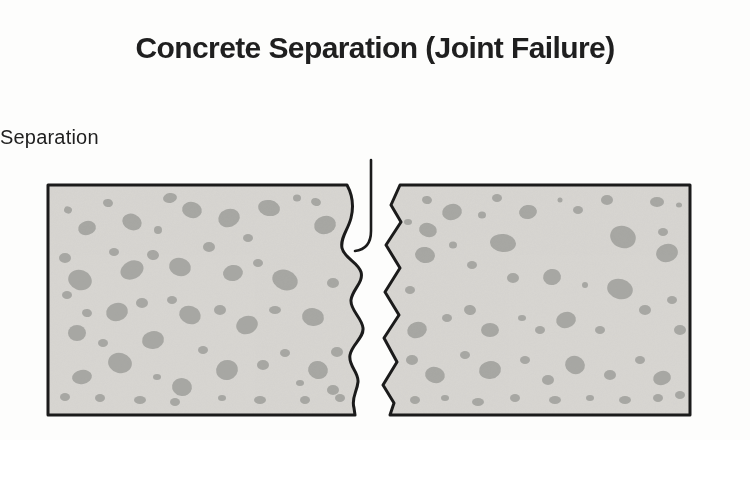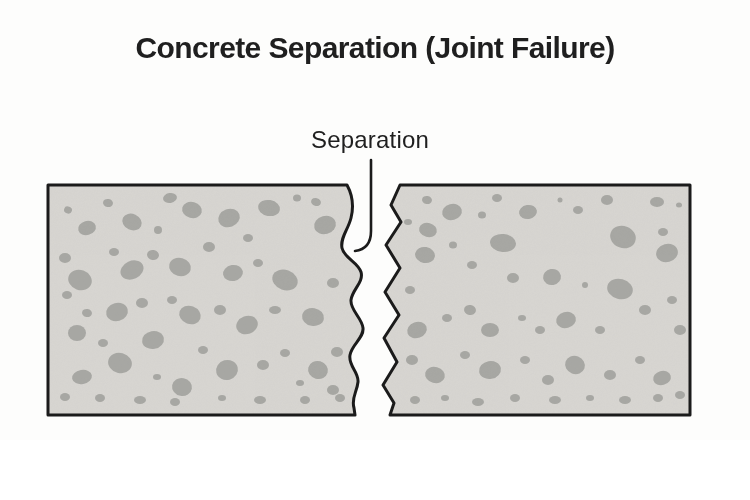--- a/index.html
+++ b/index.html
@@ -15,22 +15,22 @@
     left:0;top:31px;width:750px;
     text-align:center;
     font-size:30px;
     font-weight:700;
     letter-spacing:-0.6px;
     color:var(--text,#1f1f1f);
   }
   .sep-label{
     position:absolute;
     left:0;top:126px;width:740px;
-    text-align:center;
-    font-size:24px;
+    text-align:left;
+    font-size:20px;
     font-weight:400;
     letter-spacing:0.2px;
     color:var(--text,#1f1f1f);
   }
   svg{position:absolute;left:0;top:0;}
 </style>
 </head>
 <body>
 
 <div id="stage" style="--bg: #fdfdfc; --text: #1f1f1f;">

